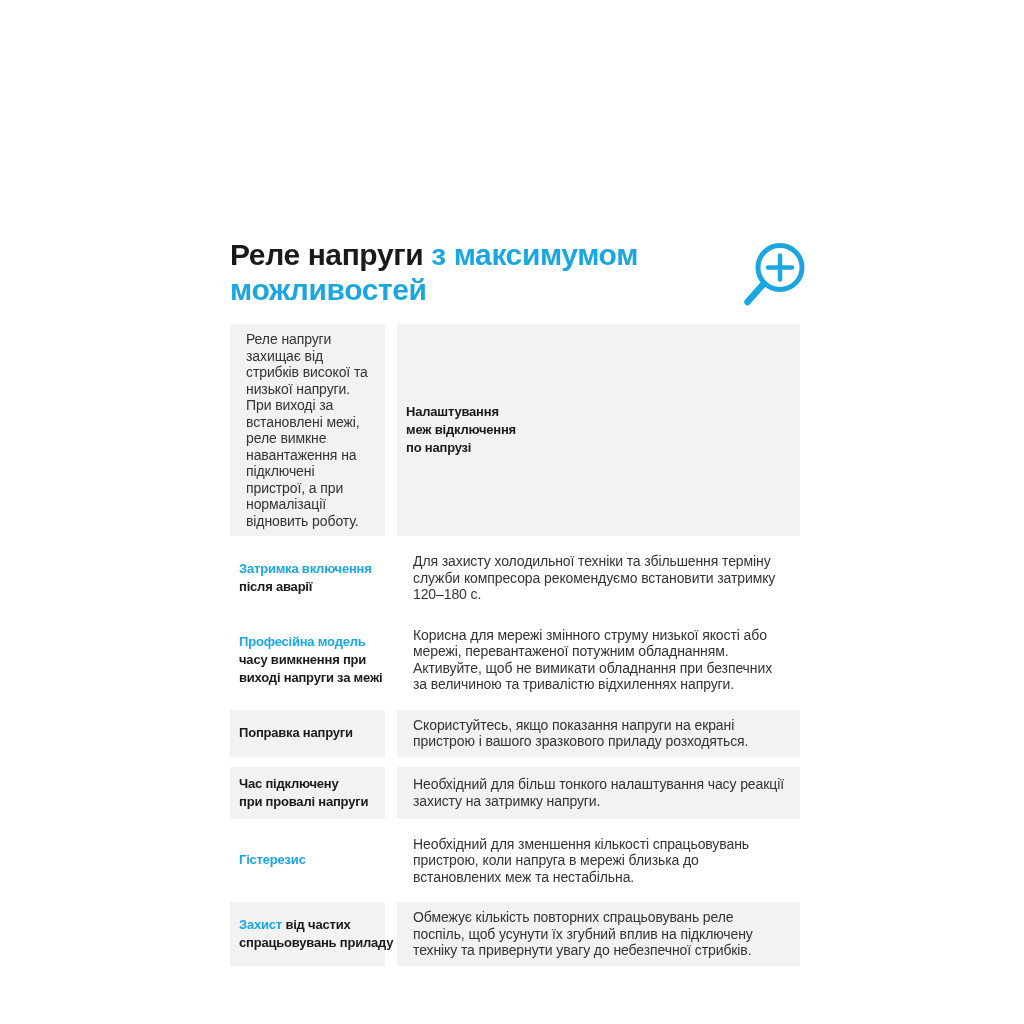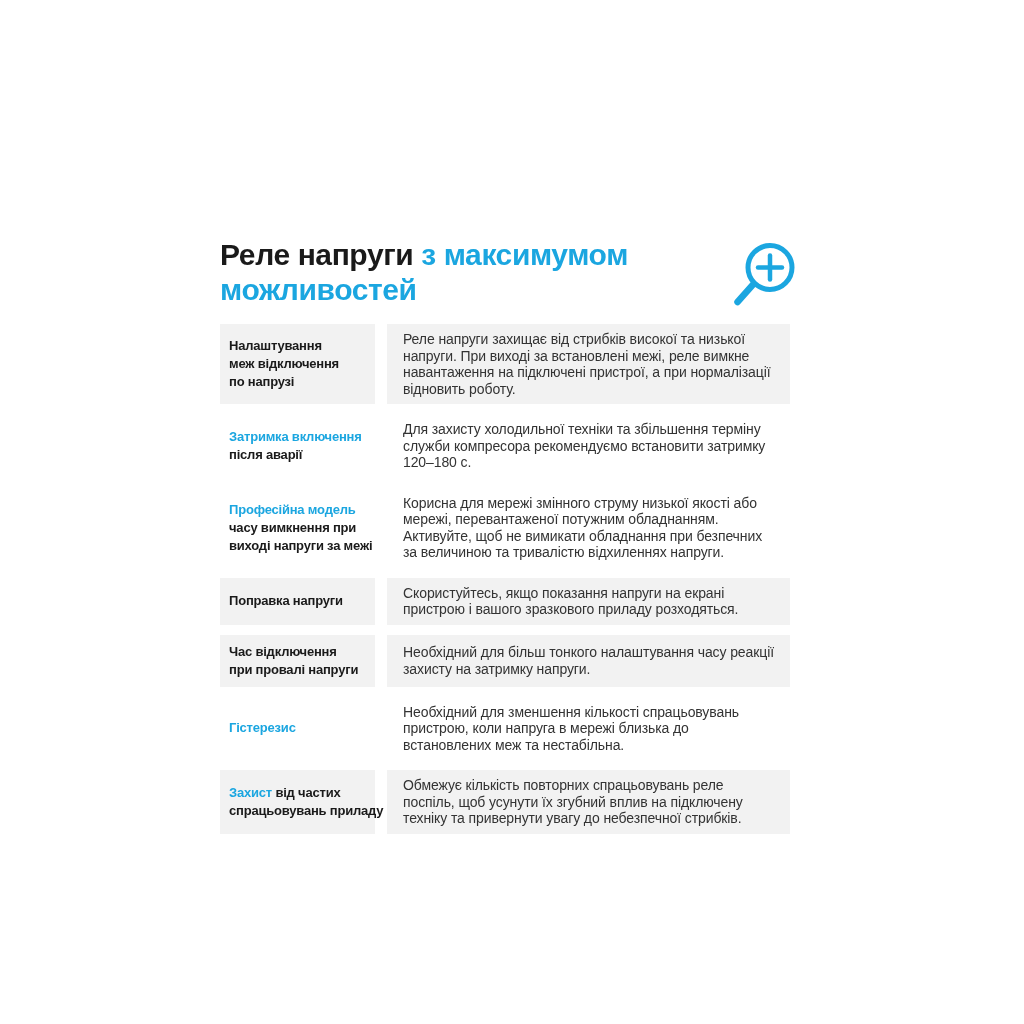--- a/index.html
+++ b/index.html
@@ -13,21 +13,21 @@
   html,body{margin:0;padding:0;}
   body{
     width:1024px;height:1024px;
     background:var(--page-bg);
     font-family:"Liberation Sans",sans-serif;
     position:relative;
     overflow:hidden;
   }
   .content{
     position:absolute;
-    left:220px;
+    left:230px;
     top:237px;
     width:570px;
   }
   .header-row{
     display:flex;
     justify-content:space-between;
     align-items:flex-start;
   }
   .title{
     margin:0;
@@ -92,27 +92,27 @@
     <svg class="zoom-icon" width="64" height="66" viewBox="0 0 64 66" fill="none" xmlns="http://www.w3.org/2000/svg">
       <circle cx="38" cy="25.5" r="22" stroke="var(--blue)" stroke-width="5" fill="none"></circle>
       <line x1="26" y1="25.5" x2="50" y2="25.5" stroke="var(--blue)" stroke-width="4.5" stroke-linecap="round"></line>
       <line x1="38" y1="13.5" x2="38" y2="37.5" stroke="var(--blue)" stroke-width="4.5" stroke-linecap="round"></line>
       <line x1="21.5" y1="42" x2="5.5" y2="60" stroke="var(--blue)" stroke-width="6.5" stroke-linecap="round"></line>
     </svg>
   </div>
 
   <div class="features-table">
       <div class="row shaded">
+        <div class="cell right">
+          <p>Реле напруги захищає від стрибків високої та низької напруги. При виході за встановлені межі, реле вимкне навантаження на підключені пристрої, а при нормалізації відновить роботу.</p>
+        </div>
         <div class="cell left">
           <div class="name-line"><span>Налаштування</span></div>
           <div class="name-line"><span>меж відключення</span></div>
           <div class="name-line"><span>по напрузі</span></div>
-        </div>
-        <div class="cell right">
-          <p>Реле напруги захищає від стрибків високої та низької напруги. При виході за встановлені межі, реле вимкне навантаження на підключені пристрої, а при нормалізації відновить роботу.</p>
         </div>
       </div>
       <div class="row">
         <div class="cell left">
           <div class="name-line"><span class="accent">Затримка включення</span></div>
           <div class="name-line"><span>після аварії</span></div>
         </div>
         <div class="cell right">
           <p>Для захисту холодильної техніки та збільшення терміну служби компресора рекомендуємо встановити затримку 120–180 с.</p>
         </div>
@@ -130,21 +130,21 @@
       <div class="row shaded">
         <div class="cell left">
           <div class="name-line"><span>Поправка напруги</span></div>
         </div>
         <div class="cell right">
           <p>Скористуйтесь, якщо показання напруги на екрані пристрою і вашого зразкового приладу розходяться.</p>
         </div>
       </div>
       <div class="row shaded">
         <div class="cell left">
-          <div class="name-line"><span>Час відключення</span></div>
+          <div class="name-line"><span>Час підключену</span></div>
           <div class="name-line"><span>при провалі напруги</span></div>
         </div>
         <div class="cell right">
           <p>Необхідний для більш тонкого налаштування часу реакції захисту на затримку напруги.</p>
         </div>
       </div>
       <div class="row">
         <div class="cell left">
           <div class="name-line"><span class="accent">Гістерезис</span></div>
         </div>

